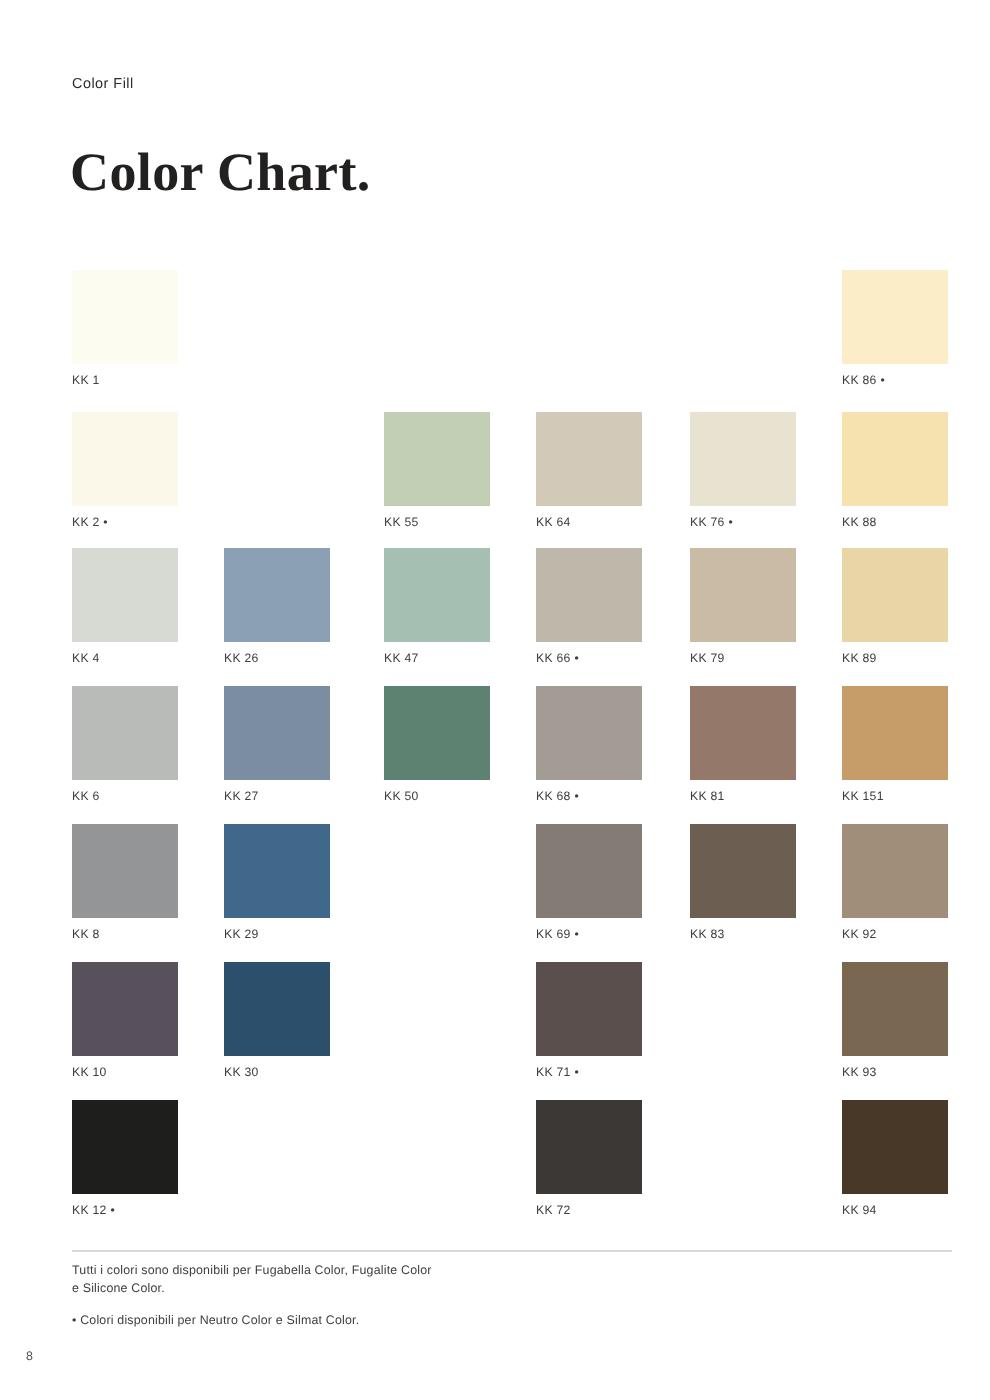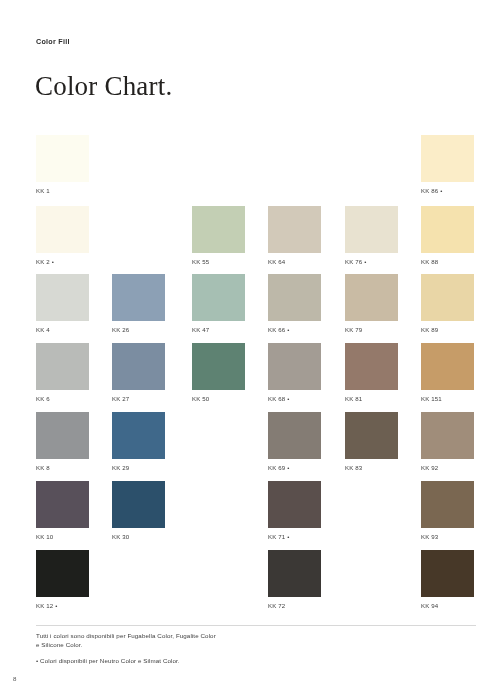--- a/index.html
+++ b/index.html
@@ -17,31 +17,31 @@
   .page {
     position: absolute;
     inset: 0;
     background: #ffffff;
   }
   .eyebrow {
     position: absolute;
     left: 36px;
     top: 37px;
     font-size: 7.2px;
-    font-weight: bold;
+    font-weight: normal;
     letter-spacing: 0.25px;
     color: #2b2b2b;
   }
   .title {
     position: absolute;
     left: 35px;
     top: 71px;
     font-family: "Liberation Serif", serif;
     font-size: 27px;
-    font-weight: normal;
+    font-weight: bold;
     letter-spacing: 0.2px;
     color: #23211f;
   }
   .grid {
     position: absolute;
     left: 36px;
     top: 135px;
     width: 440px;
     height: 490px;
   }

